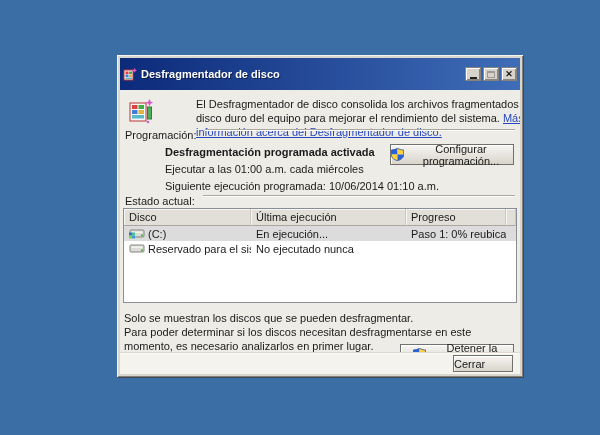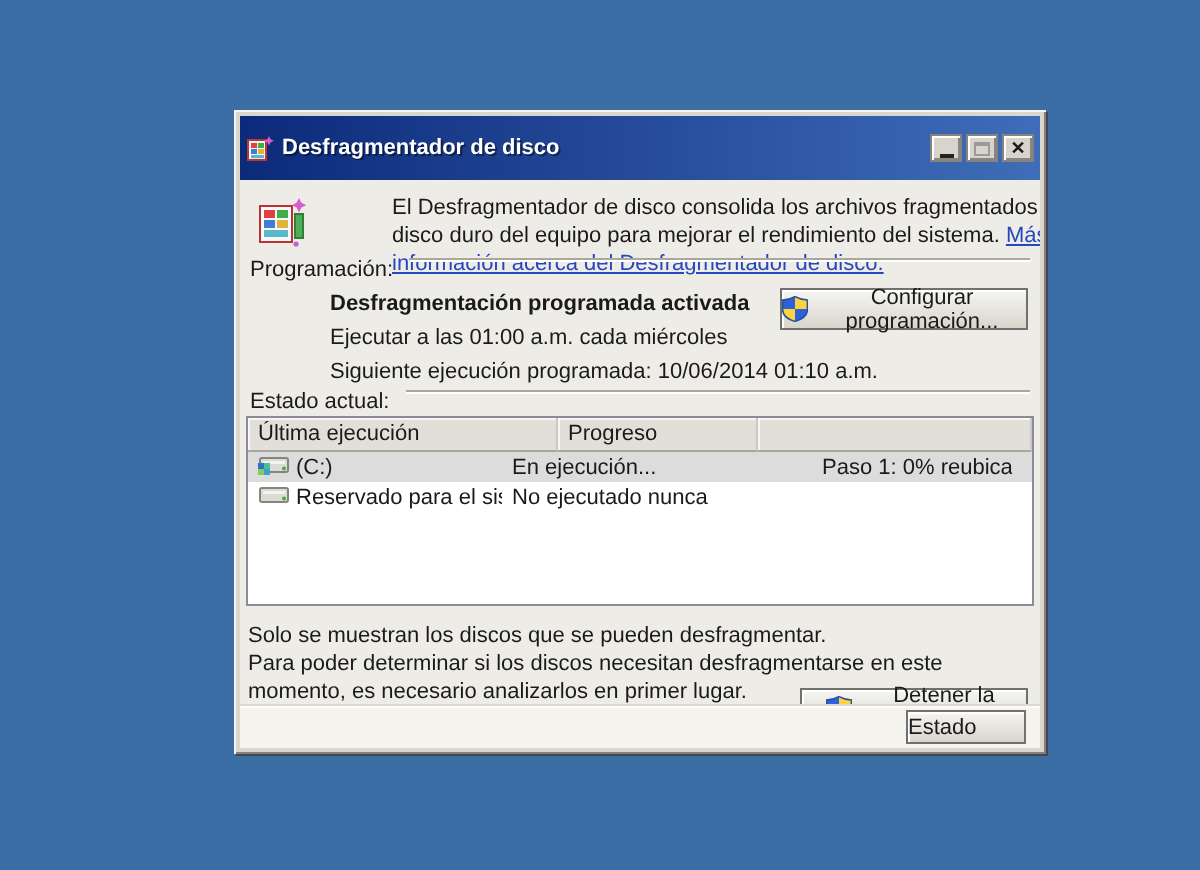--- a/index.html
+++ b/index.html
@@ -149,20 +149,21 @@
         <span>Configurar programación...</span>
       </button>
 
       <div class="sect sect-estado">
         <span class="sect-label">Estado actual:</span>
         <span class="sect-rule"></span>
       </div>
 
       <div class="listview">
         <div class="lv-head">
+          <div class="lv-th c-disk">Disco</div>
           <div class="lv-th c-last">Última ejecución</div>
           <div class="lv-th c-prog">Progreso</div>
           <div class="lv-th c-fill"></div>
         </div>
         <div class="lv-row selected">
           <div class="lv-td c-disk disk-cell">
             <span>
               <svg viewBox="0 0 16 12" width="16" height="12">
                 <rect x="1" y="3" width="14" height="7" rx="1" fill="#dcdcd6" stroke="#85847e"></rect>
                 <rect x="2.5" y="4.5" width="11" height="1.5" fill="#f2f2ee"></rect>
@@ -213,18 +214,18 @@
               <rect x="0" y="6.5" width="6.5" height="6.5" fill="#ffd23e"></rect>
               <rect x="6.5" y="6.5" width="6.5" height="6.5" fill="#2b62d9"></rect>
             </g>
             <path d="M6.5 .3 C8.8 1.6 10.9 2 12.7 2 V6.8 C12.7 10 9.4 11.9 6.5 12.7 C3.6 11.9 .3 10 .3 6.8 V2 C2.1 2 4.2 1.6 6.5 .3 Z" fill="none" stroke="#27519e" stroke-width=".8"></path>
           </svg>
         </span>
         <span>Detener la operación</span>
       </button>
 
       <div class="footer">
-        <button class="btn btn-close">Estado</button>
+        <button class="btn btn-close">Cerrar</button>
       </div>
 
     </div>
   </div>
 </div>
 
 </body></html>

